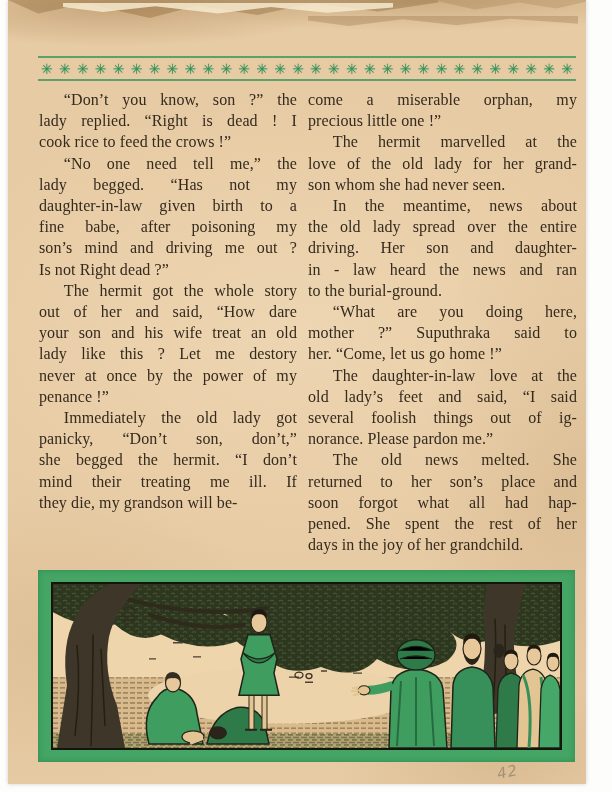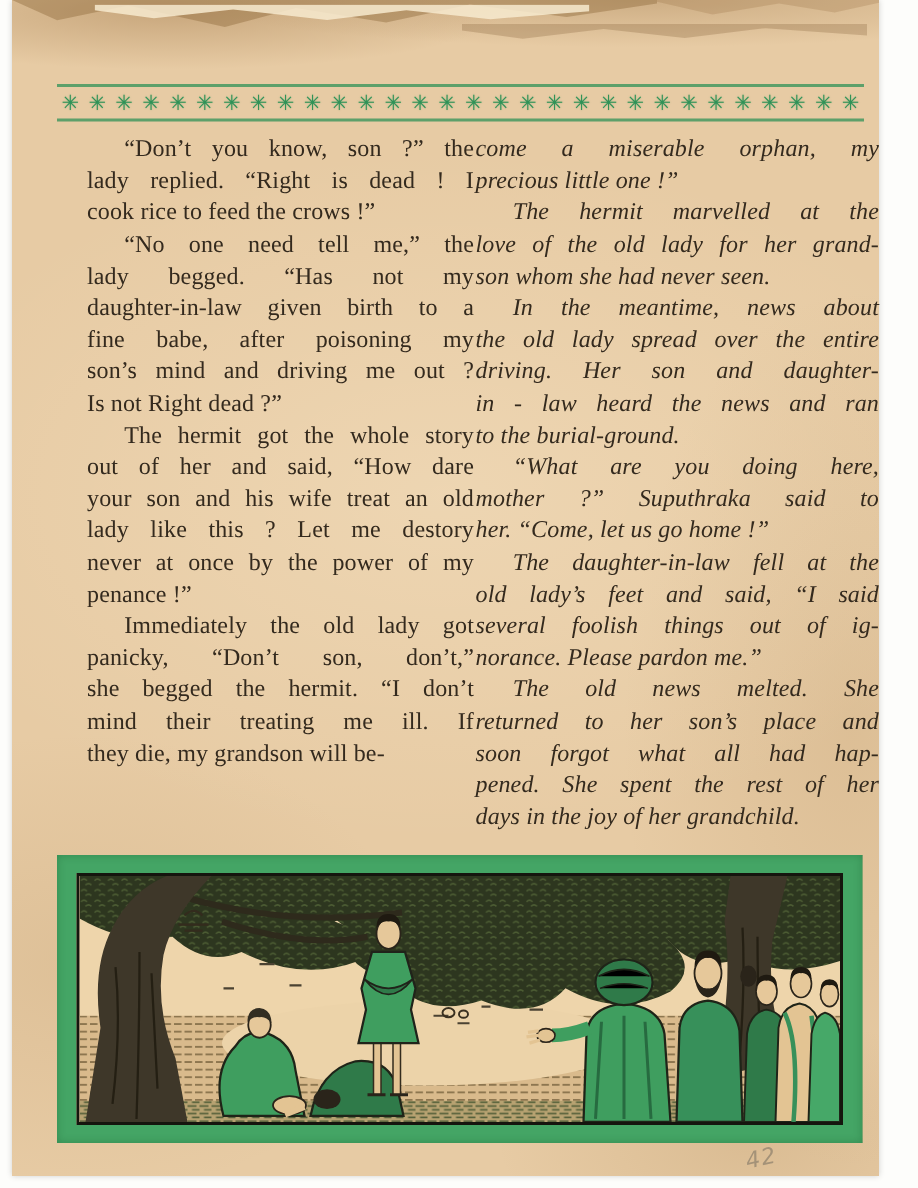--- a/index.html
+++ b/index.html
@@ -44,25 +44,25 @@
   }
   .ornament span{
     color:var(--accent-green);font-size:14px;line-height:1;
     text-shadow:0 0 1px rgba(47,146,87,.55);
     font-family:"DejaVu Sans",sans-serif;
   }
 
   
   .text-area{
     position:absolute;left:31px;top:89px;width:538px;
-    display:flex;gap:1px;color:var(--ink);margin-left:19px;
+    display:flex;gap:11px;color:var(--ink);
   }
   .col{font-size:16px;line-height:21.2px;letter-spacing:.1px;}
   .col-left{width:258px;}
-  .col-right{width:269px;font-style:italic;}
+  .col-right{width:269px;}
   .line{display:block;text-align:justify;text-align-last:justify;}
   .line.pend{text-align-last:left;}
   .line.ind{text-indent:1.55em;}
 
   
   .illus-frame{
     position:absolute;left:30px;top:570px;width:537px;height:192px;
     background:var(--frame-green);padding:12px 13px;
     box-shadow:inset 0 0 6px rgba(0,60,20,.25);
   }
@@ -153,21 +153,21 @@
           <span class="line">love of the old lady for her grand-</span>
           <span class="line pend">son whom she had never seen.</span>
           <span class="line ind">In the meantime, news about</span>
           <span class="line">the old lady spread over the entire</span>
           <span class="line">driving.  Her son and daughter-</span>
           <span class="line">in - law heard the news and ran</span>
           <span class="line pend">to the burial-ground.</span>
           <span class="line ind">“What are you doing here,</span>
           <span class="line">mother ?”  Suputhraka said to</span>
           <span class="line pend">her.  “Come, let us go home !”</span>
-          <span class="line ind">The daughter-in-law fell at the</span>
+          <span class="line ind">The daughter-in-law love at the</span>
           <span class="line">old lady’s feet and said, “I said</span>
           <span class="line">several foolish things out of ig-</span>
           <span class="line pend">norance.  Please pardon me.”</span>
           <span class="line ind">The old news melted.  She</span>
           <span class="line">returned to her son’s place and</span>
           <span class="line">soon forgot what all had hap-</span>
           <span class="line">pened.  She spent the rest of her</span>
           <span class="line pend">days in the joy of her grandchild.</span>
         </div>
     </div>

